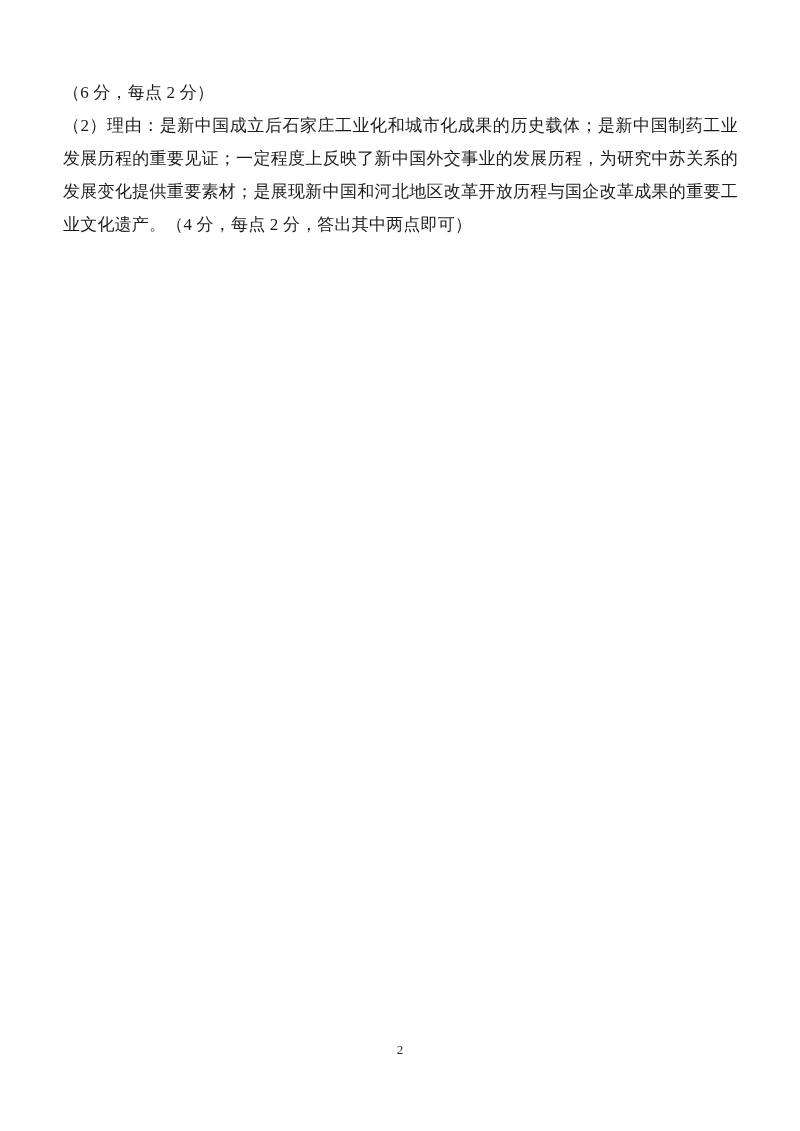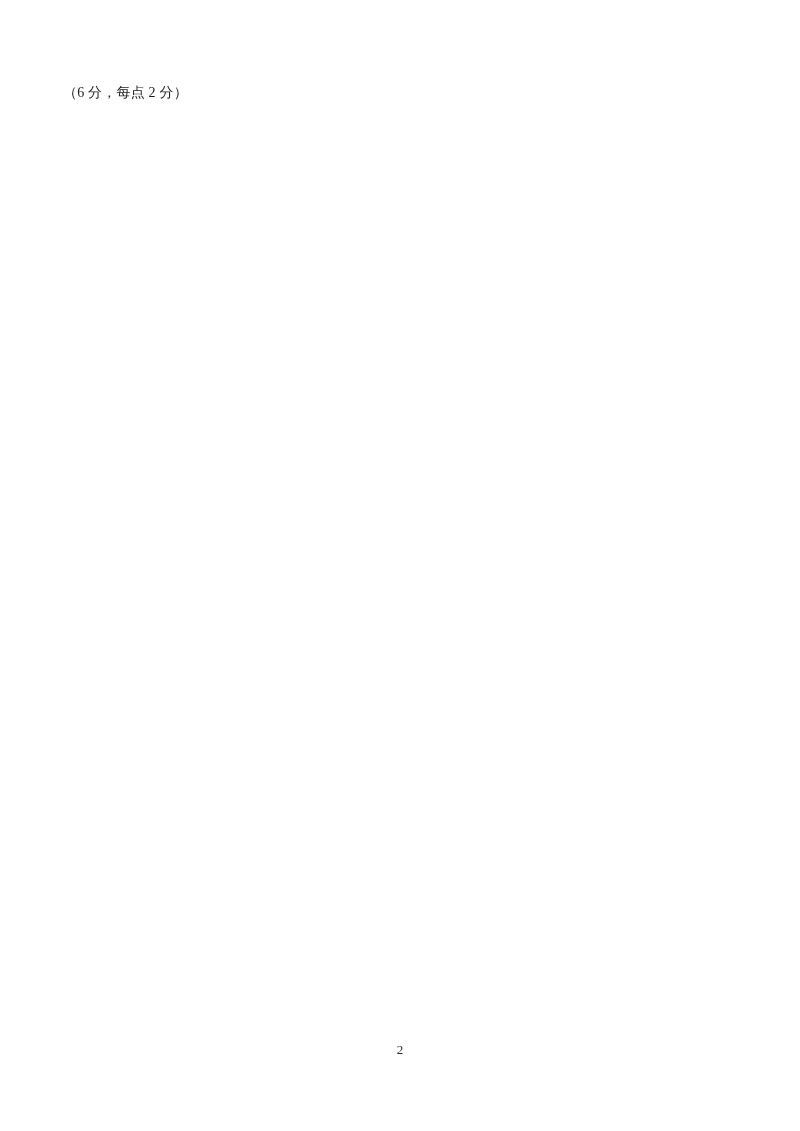--- a/index.html
+++ b/index.html
@@ -18,21 +18,21 @@
   .doc-page {
     position: absolute;
     inset: 0;
     background: #ffffff;
   }
   .doc-content {
     position: absolute;
     left: 63px;
     top: 76px;
     width: 675px;
-    font-size: 14px;
+    font-size: 17px;
     line-height: 33px;
     text-align: justify;
     text-align-last: left;
     letter-spacing: 0.2px;
   }
   .doc-content p {
     margin: 0;
     padding: 0;
   }
   .page-footer {
@@ -46,17 +46,18 @@
     color: #2a2a2a;
   }
 </style>
 </head>
 <body>
 
 <div class="doc-page">
 
   <div class="doc-content">
     <p>（6 分，每点 2 分）</p>
+    <p>（2）理由：是新中国成立后石家庄工业化和城市化成果的历史载体；是新中国制药工业发展历程的重要见证；一定程度上反映了新中国外交事业的发展历程，为研究中苏关系的发展变化提供重要素材；是展现新中国和河北地区改革开放历程与国企改革成果的重要工业文化遗产。（4 分，每点 2 分，答出其中两点即可）</p>
   </div>
 
   <div class="page-footer">2</div>
 
 </div>
 
 </body></html>

